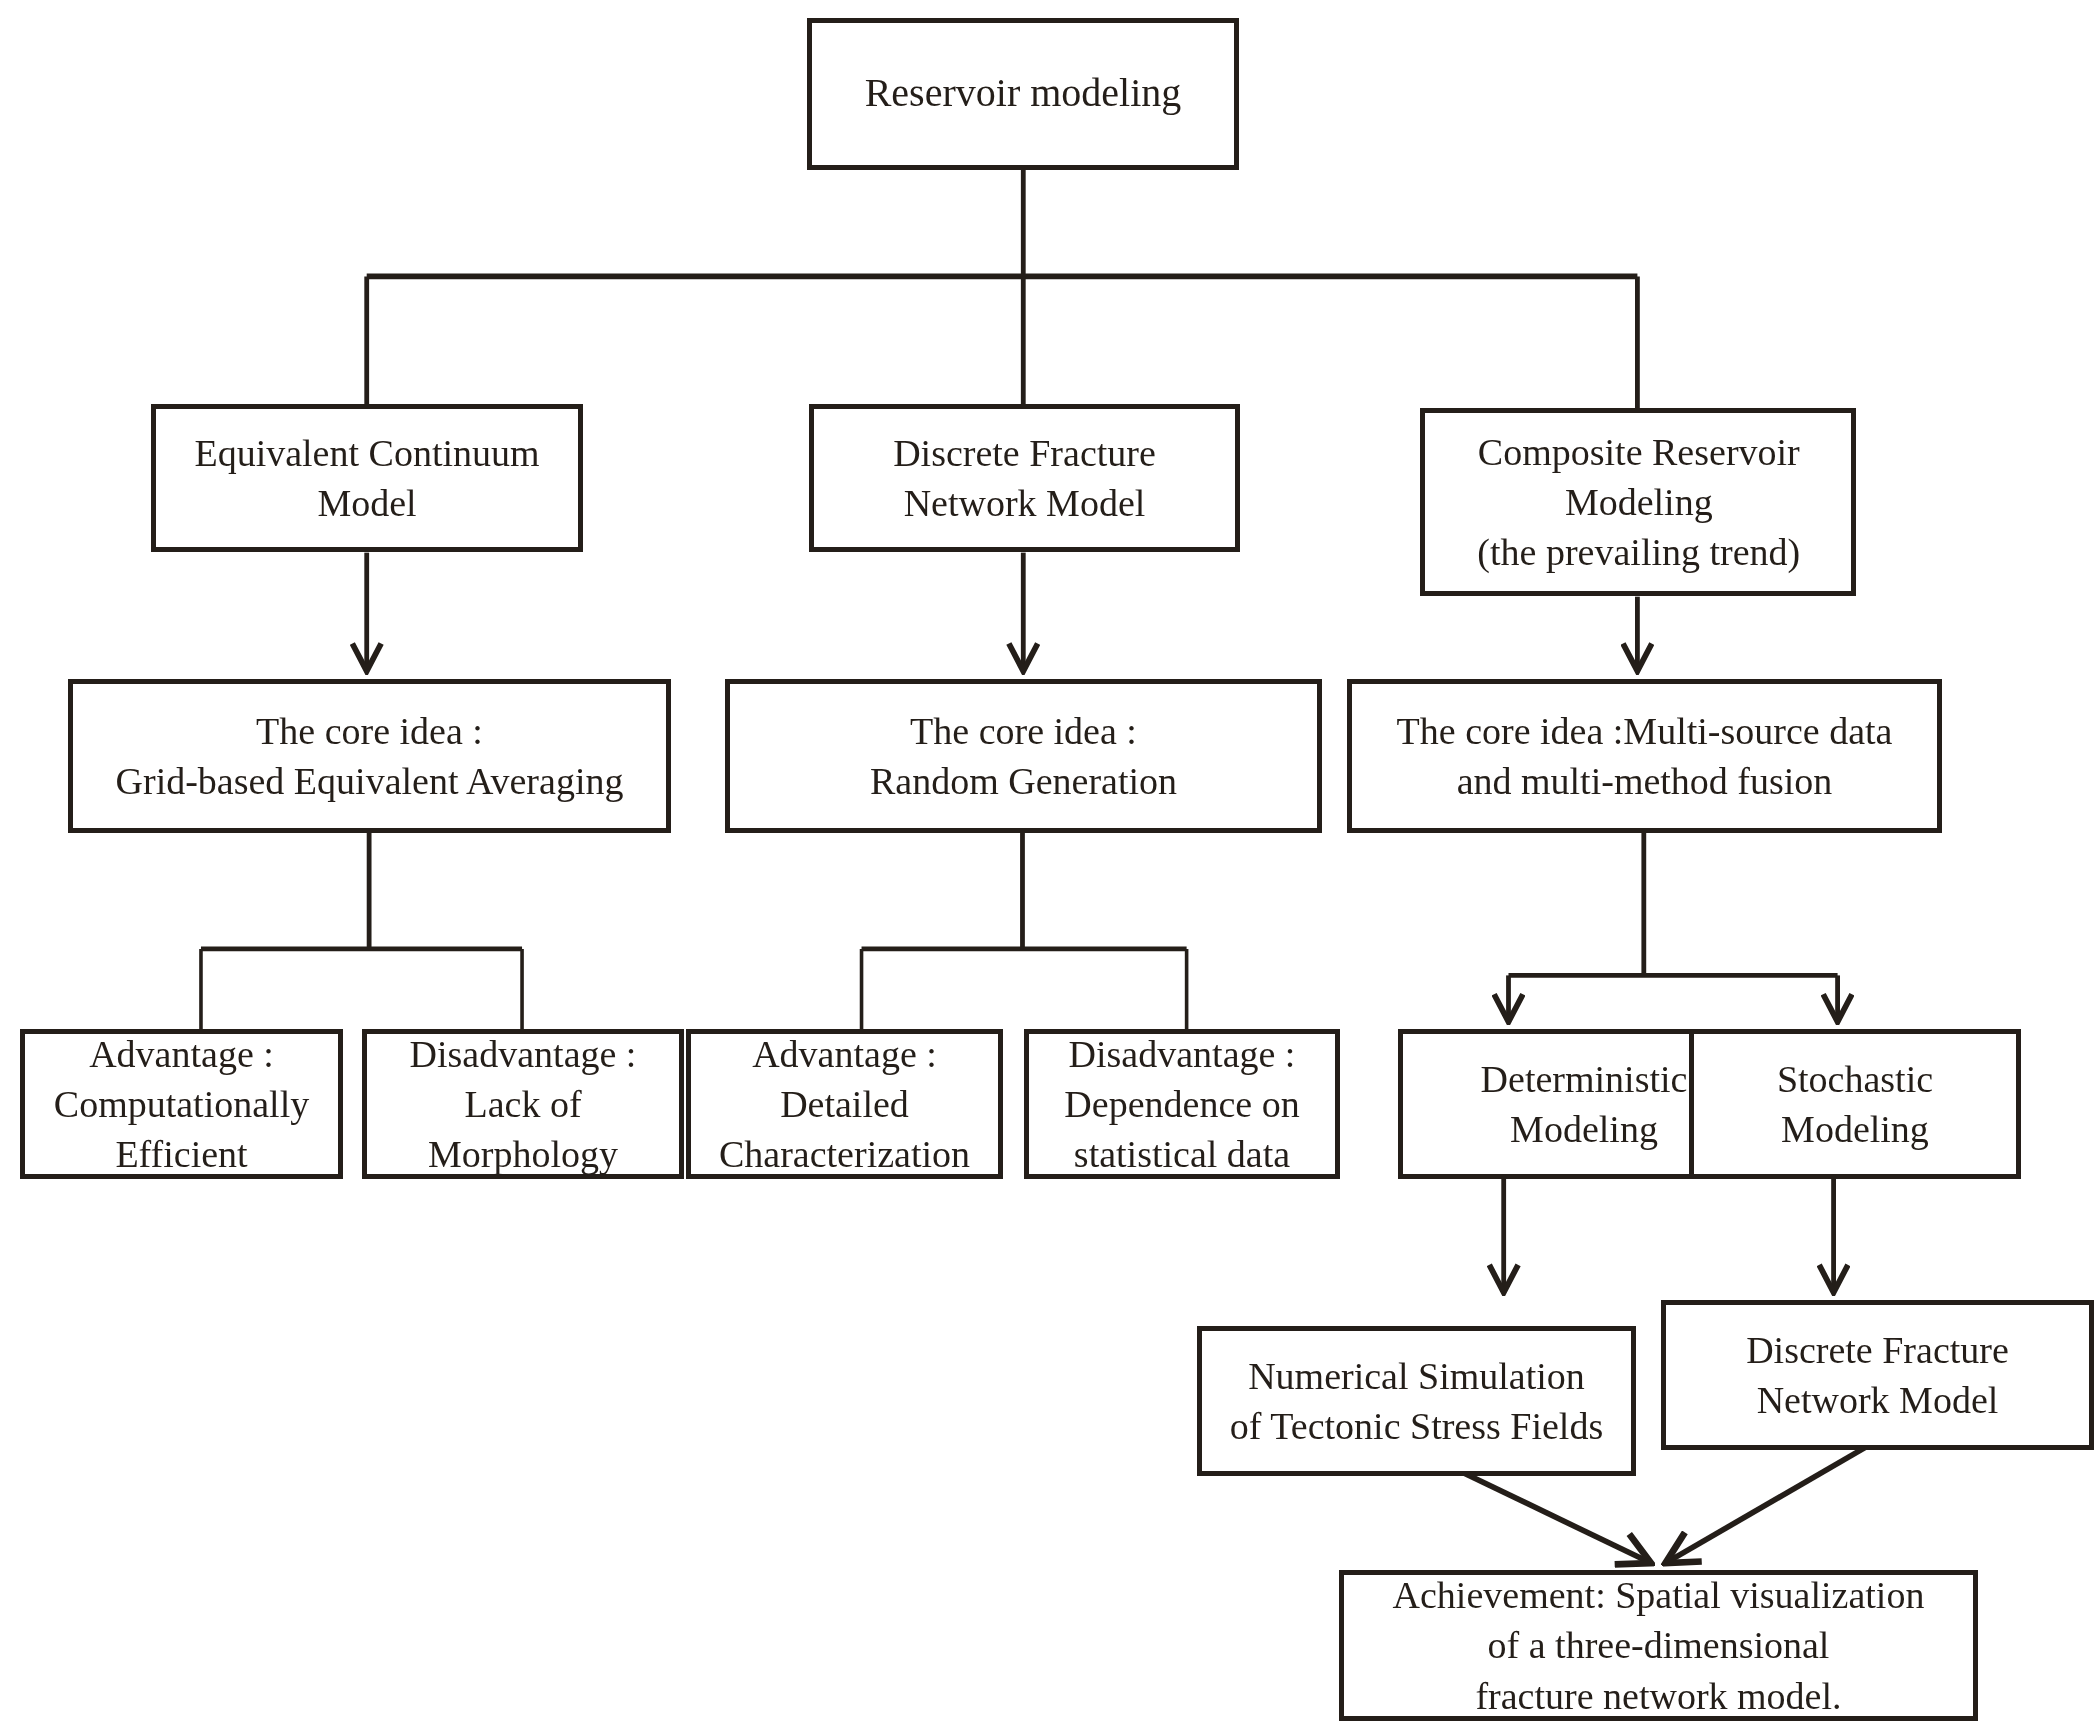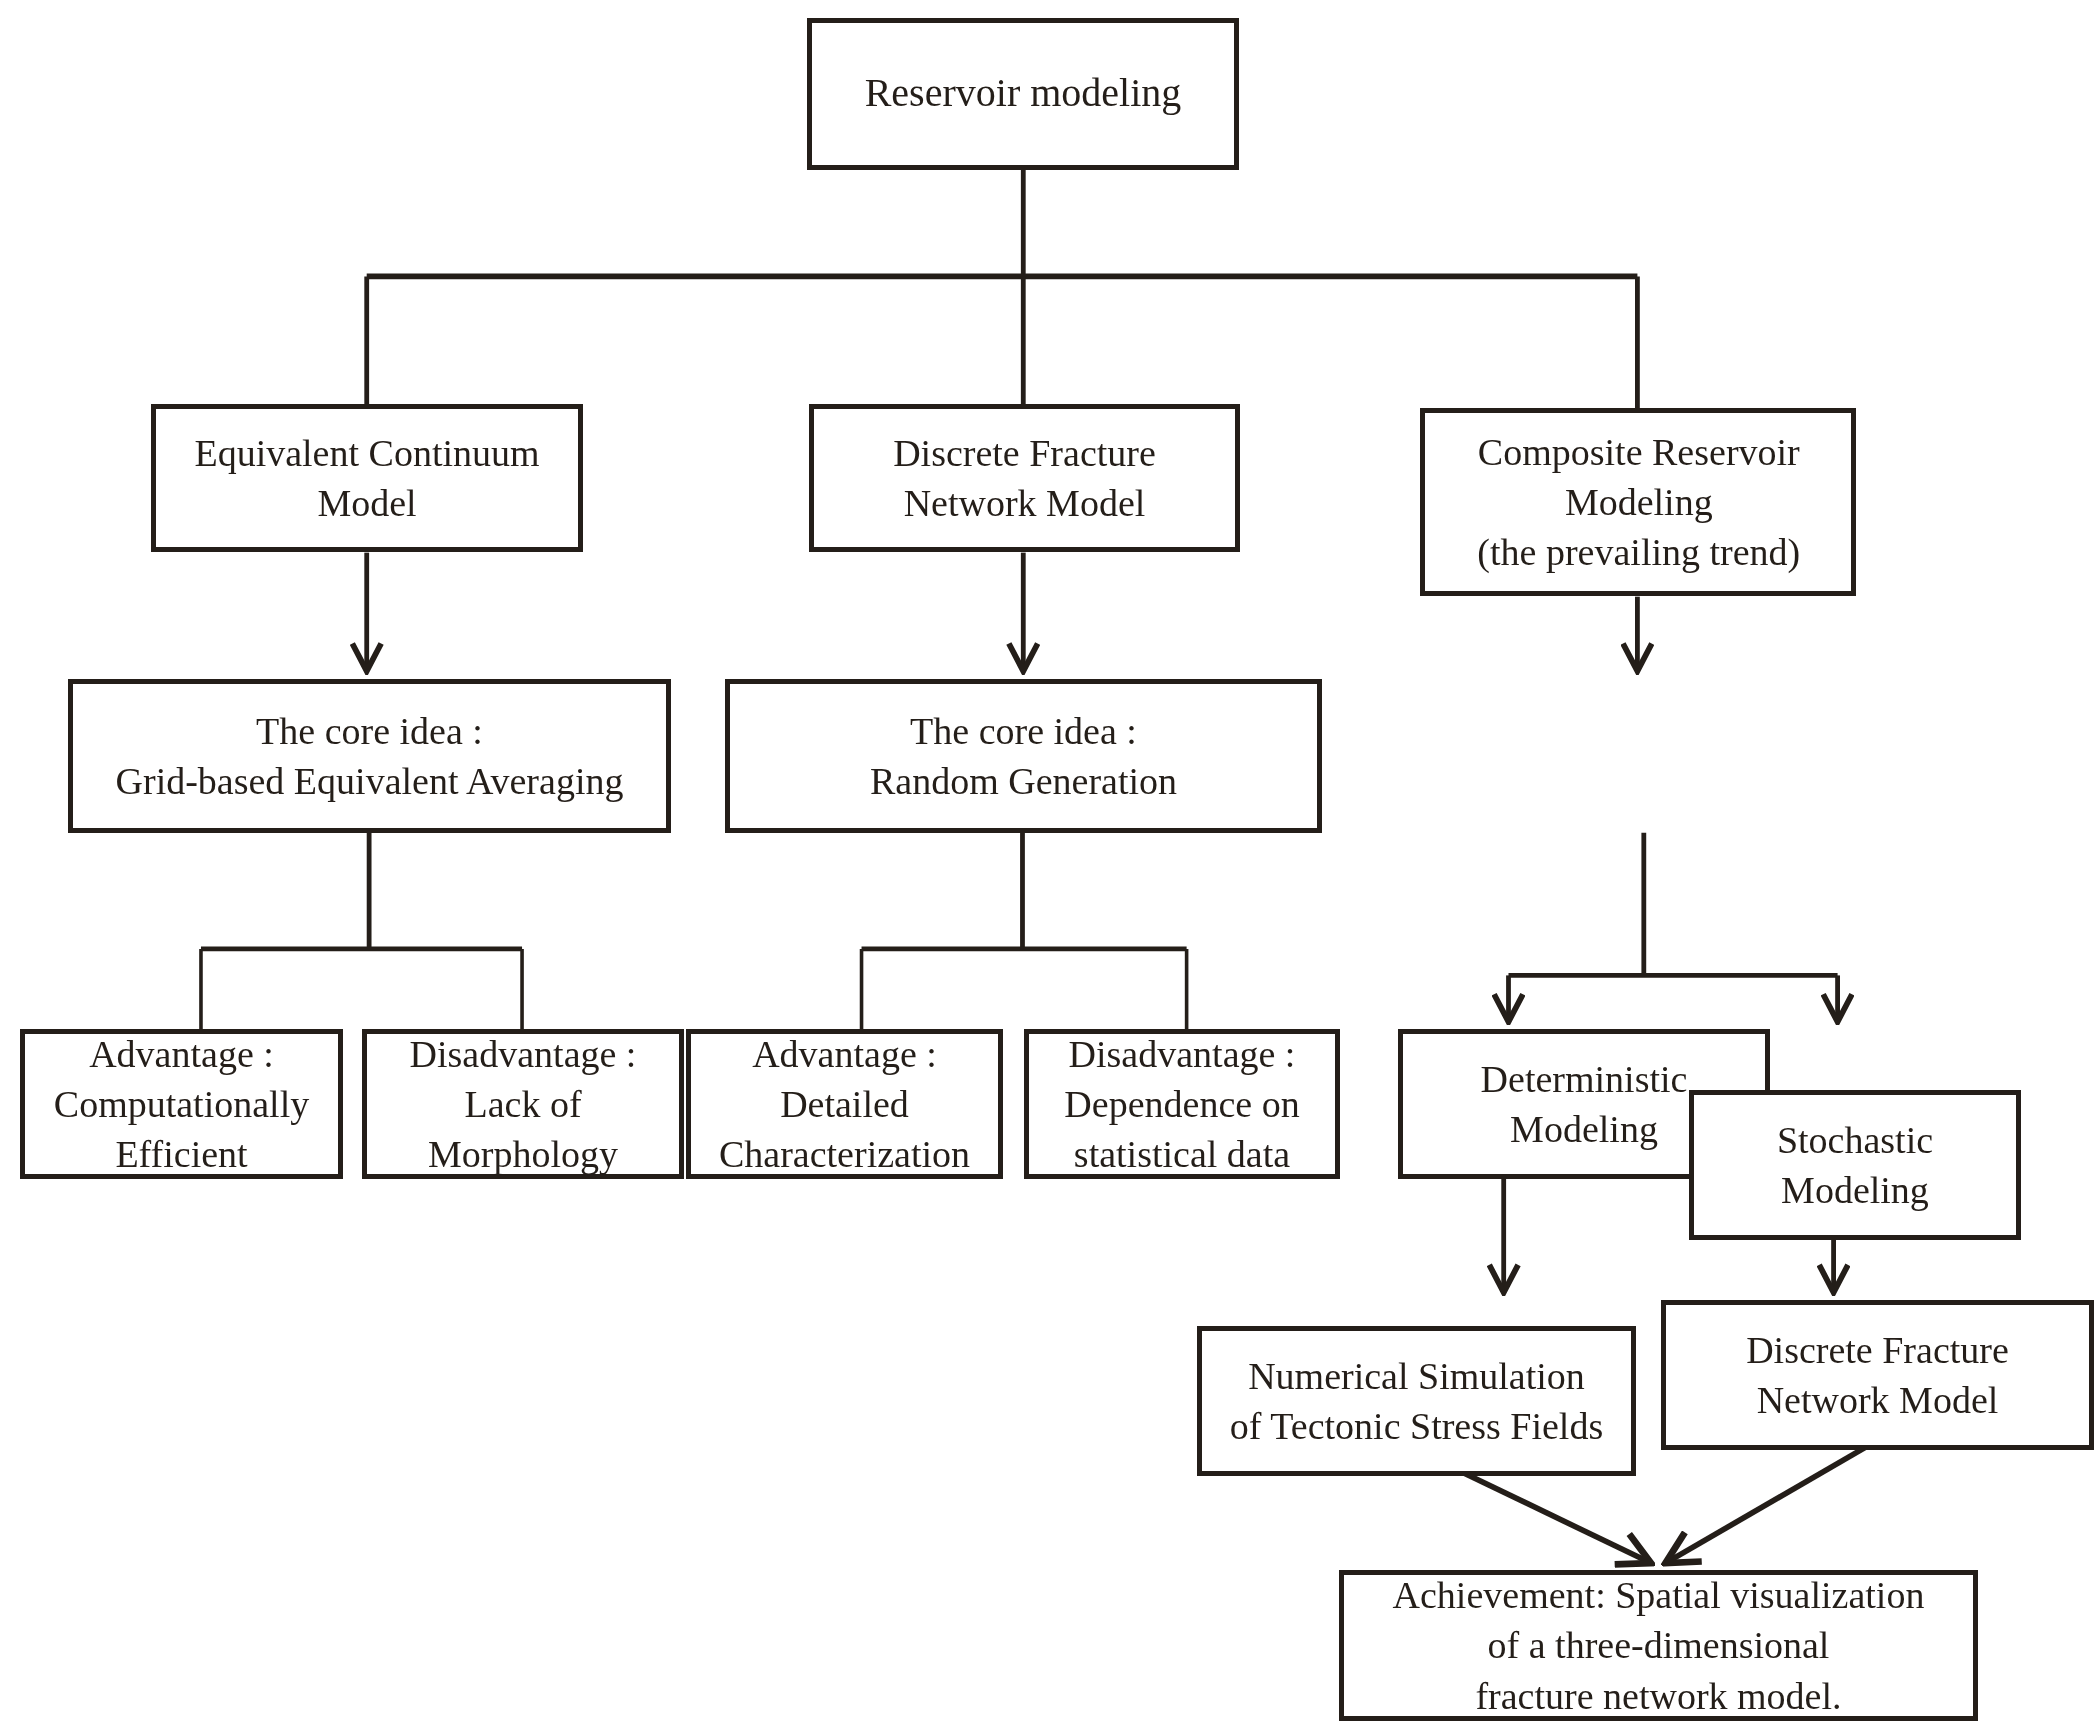--- a/index.html
+++ b/index.html
@@ -31,21 +31,21 @@
   
   .n-core1{left:68px;  top:679px;width:603px;height:154px;}
   .n-core2{left:725px; top:679px;width:597px;height:154px;}
   .n-core3{left:1347px;top:679px;width:595px;height:154px;}
   
   .n-advA{left:20px;  top:1029px;width:323px;height:150px;}
   .n-disB{left:362px; top:1029px;width:322px;height:150px;}
   .n-advC{left:686px; top:1029px;width:317px;height:150px;}
   .n-disD{left:1024px;top:1029px;width:316px;height:150px;}
   .n-detE{left:1350px;top:1029px;width:372px;height:150px;margin-left:48px;}
-  .n-stoF{left:1689px;top:1090px;width:332px;height:150px;}
+  .n-stoF{left:1689px;top:1029px;width:332px;height:150px;}
   
   .n-numG{left:1197px;top:1300px;width:439px;height:150px;margin-top:26px;}
   .n-dfn2{left:1661px;top:1300px;width:433px;height:150px;}
   
   .n-ach {left:1339px;top:1570px;width:639px;height:151px;}
 </style>
 </head>
 <body>
 
 <div class="canvas">
@@ -99,20 +99,22 @@
   <div class="node n-dfn">Discrete Fracture
 Network Model</div>
   <div class="node n-crm">Composite Reservoir
 Modeling
 (the prevailing trend)</div>
 
   <div class="node n-core1">The core idea :
 Grid-based Equivalent Averaging</div>
   <div class="node n-core2">The core idea :
 Random Generation</div>
+  <div class="node n-core3">The core idea :Multi-source data
+and multi-method fusion</div>
 
   <div class="node n-advA">Advantage :
 Computationally
 Efficient</div>
   <div class="node n-disB">Disadvantage :
 Lack of
 Morphology</div>
   <div class="node n-advC">Advantage :
 Detailed
 Characterization</div>

